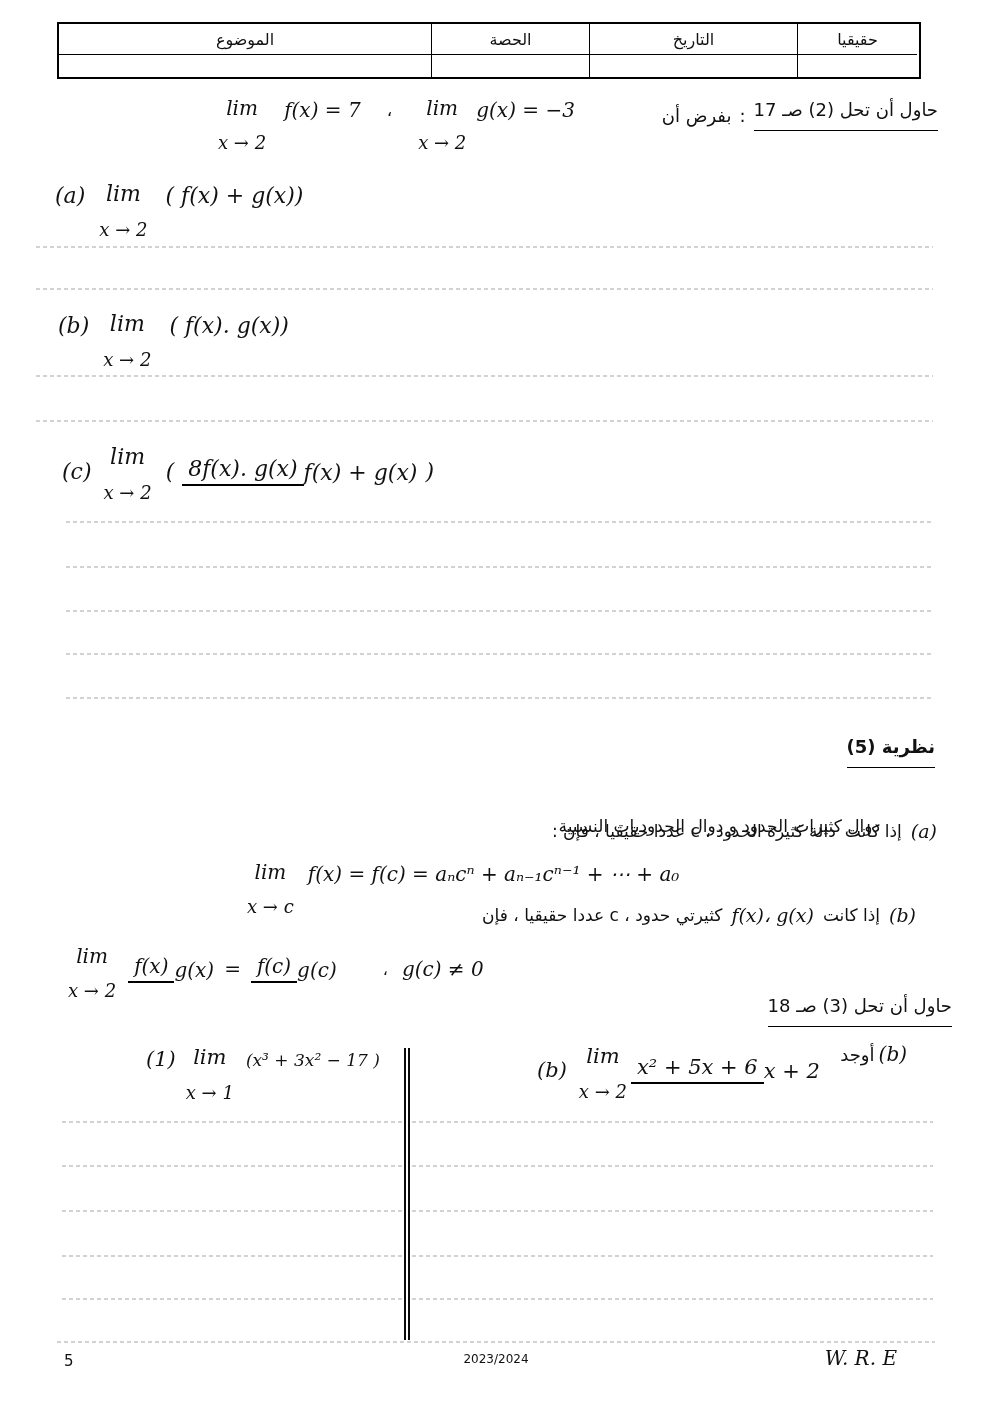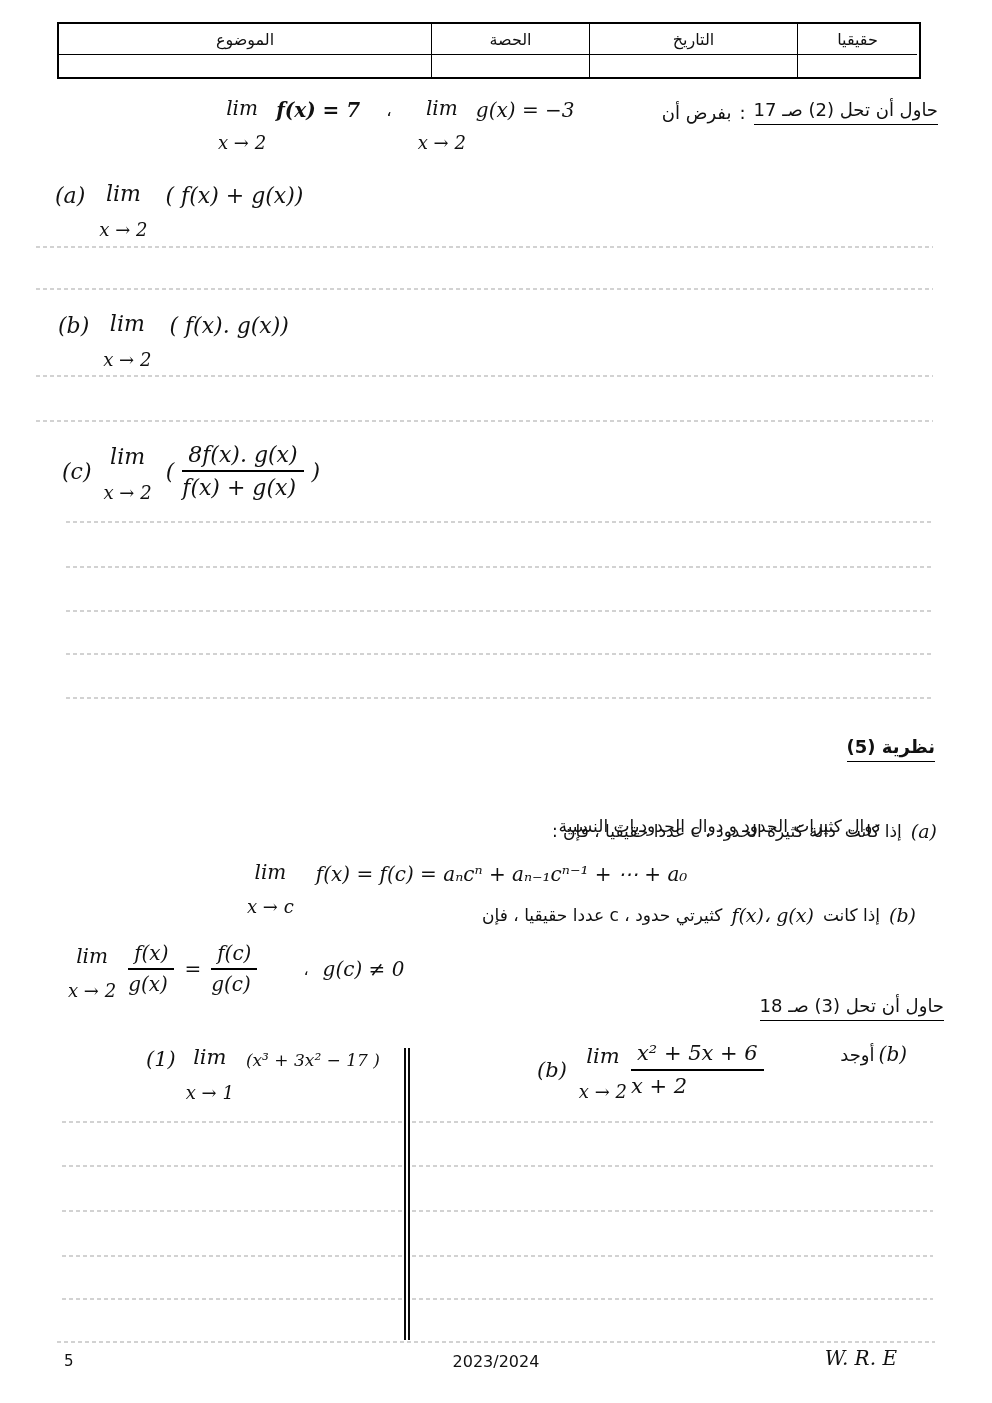--- a/index.html
+++ b/index.html
@@ -10,34 +10,34 @@
   .abs{position:absolute;}
   .math{font-family:"DejaVu Serif",serif;font-style:italic;}
   .row{display:flex;align-items:flex-start;}
   .rowc{display:flex;align-items:center;}
   .rtl{direction:rtl;}
   
   .lim{display:inline-flex;flex-direction:column;align-items:center;line-height:1;}
   .lim .lw{font-size:20px;}
   .lim .ls{font-size:18px;margin-top:16px;white-space:nowrap;}
   
-  .frac{display:inline-flex;flex-direction:column;line-height:1.15;}
+  .frac{display:inline-flex;flex-direction:row;align-items:center;line-height:1.15;}
   .frac .num{border-bottom:2px solid #000;padding:0 6px 3px;white-space:nowrap;}
   .frac .den{padding-top:3px;white-space:nowrap;}
   
   .dash{position:absolute;height:2px;
         background:repeating-linear-gradient(90deg,#d2d2d2 0 4px,transparent 4px 7px);}
   
   .htable{border:2px solid #000;}
   .htable .grid{display:grid;grid-template-columns:372px 158px 208px 120px;}
   .htable .cell{border-left:1px solid #000;height:30px;display:flex;
                 align-items:center;justify-content:center;font-size:16px;text-align:center;}
   .htable .cell:first-child{border-left:none;}
   .htable .r2 .cell{height:22px;border-top:1.5px solid #000;}
-  .u{border-bottom:1.5px solid #000;padding-bottom:4px;}
+  .u{border-bottom:1.5px solid #000;padding-bottom:10px;}
   .nowrap{white-space:nowrap;}
   .vdiv{position:absolute;width:2px;background:#fff;
         border-left:2px solid #0a0a0a;border-right:2px solid #0a0a0a;z-index:3;}
   .ar-lg{font-size:18px;}
   .ar-md{font-size:17px;}
 </style>
 </head>
 <body>
 
 <div class="abs htable" style="left:57px;top:22px;width:860px;">
@@ -53,21 +53,21 @@
     <div class="cell"></div>
     <div class="cell"></div>
   </div>
 </div>
 
 <div class="abs row" style="left:218px;top:98px;font-size:20px;">
   <span class="lim">
     <span class="lw math">lim</span>
     <span class="ls math">x → 2</span>
   </span>
-  <span class="math nowrap" style="margin-left:10px;font-weight:bold;">f(x) = 7</span>
+  <span class="math nowrap" style="margin-left:18px;">f(x) = 7</span>
   <span style="margin:2px 26px 0 26px;font-size:17px;">،</span>
   <span class="lim">
     <span class="lw math">lim</span>
     <span class="ls math">x → 2</span>
   </span>
   <span class="math nowrap" style="margin-left:10px;">g(x) = −3</span>
 </div>
 
 <div class="abs rowc rtl ar-lg" style="right:54px;top:99px;gap:8px;">
   <span class="u nowrap">حاول أن تحل (2) صـ 17</span>
@@ -127,21 +127,21 @@
   <span class="math" dir="ltr" style="font-size:19px;">(a)</span>
   <span class="nowrap">إذا كانت</span>
   <span class="nowrap">دالة كثيرة الحدود ، c عددا حقيقيا ، فإن :</span>
 </div>
 
 <div class="abs row" style="left:247px;top:862px;font-size:20px;">
   <span class="lim">
     <span class="lw math">lim</span>
     <span class="ls math">x → c</span>
   </span>
-  <span class="math nowrap" dir="ltr" style="margin-left:22px;">f(x) = f(c) =  aₙcⁿ +  aₙ₋₁cⁿ⁻¹ + ⋯ + a₀</span>
+  <span class="math nowrap" dir="ltr" style="margin-left:14px;">f(x) = f(c) =  aₙcⁿ +  aₙ₋₁cⁿ⁻¹ + ⋯ + a₀</span>
 </div>
 
 <div class="abs rowc rtl ar-md" style="right:76px;top:904px;gap:9px;">
   <span class="math" dir="ltr" style="font-size:19px;">(b)</span>
   <span class="nowrap">إذا كانت</span>
   <span class="math nowrap" dir="ltr" style="font-size:19px;">f(x)، g(x)</span>
   <span class="nowrap">كثيرتي حدود ، c عددا حقيقيا ، فإن</span>
 </div>
 
 <div class="abs rowc" style="left:68px;top:938px;font-size:20px;">
@@ -155,21 +155,21 @@
   </span>
   <span class="math" style="margin:0 10px;">=</span>
   <span class="frac math">
     <span class="num">f(c)</span>
     <span class="den">g(c)</span>
   </span>
   <span style="margin:0 14px 0 46px;font-size:16px;">،</span>
   <span class="math nowrap" dir="ltr">g(c) ≠ 0</span>
 </div>
 
-<div class="abs rtl ar-lg u nowrap" style="right:48px;top:995px;">حاول أن تحل (3) صـ 18</div>
+<div class="abs rtl ar-lg u nowrap" style="right:40px;top:995px;">حاول أن تحل (3) صـ 18</div>
 
 <div class="abs rowc rtl" style="right:85px;top:1042px;gap:4px;font-size:18px;">
   <span class="math" dir="ltr" style="font-size:20px;">(b)</span>
   <span>أوجد</span>
 </div>
 
 <div class="abs rowc" style="left:537px;top:1038px;font-size:21px;">
   <span class="math">(b)</span>
   <span class="lim" style="margin:8px 0 0 12px;">
     <span class="lw math" style="font-size:21px;">lim</span>
@@ -193,14 +193,14 @@
 <div class="vdiv" style="left:404px;top:1048px;height:292px;"></div>
 
 <div class="dash" style="left:62px;top:1121px;width:871px;"></div>
 <div class="dash" style="left:62px;top:1165px;width:871px;"></div>
 <div class="dash" style="left:62px;top:1210px;width:871px;"></div>
 <div class="dash" style="left:62px;top:1255px;width:871px;"></div>
 <div class="dash" style="left:62px;top:1298px;width:871px;"></div>
 <div class="dash" style="left:57px;top:1341px;width:878px;"></div>
 
 <div class="abs" style="left:64px;top:1352px;font-size:15px;">5</div>
-<div class="abs" style="left:0;top:1352px;width:992px;text-align:center;font-size:16px;">2023/2024</div>
+<div class="abs" style="left:0;top:1352px;width:992px;text-align:center;font-size:12px;">2023/2024</div>
 <div class="abs math" style="right:95px;top:1346px;font-size:20px;">W. R. E</div>
 
 </body></html>

